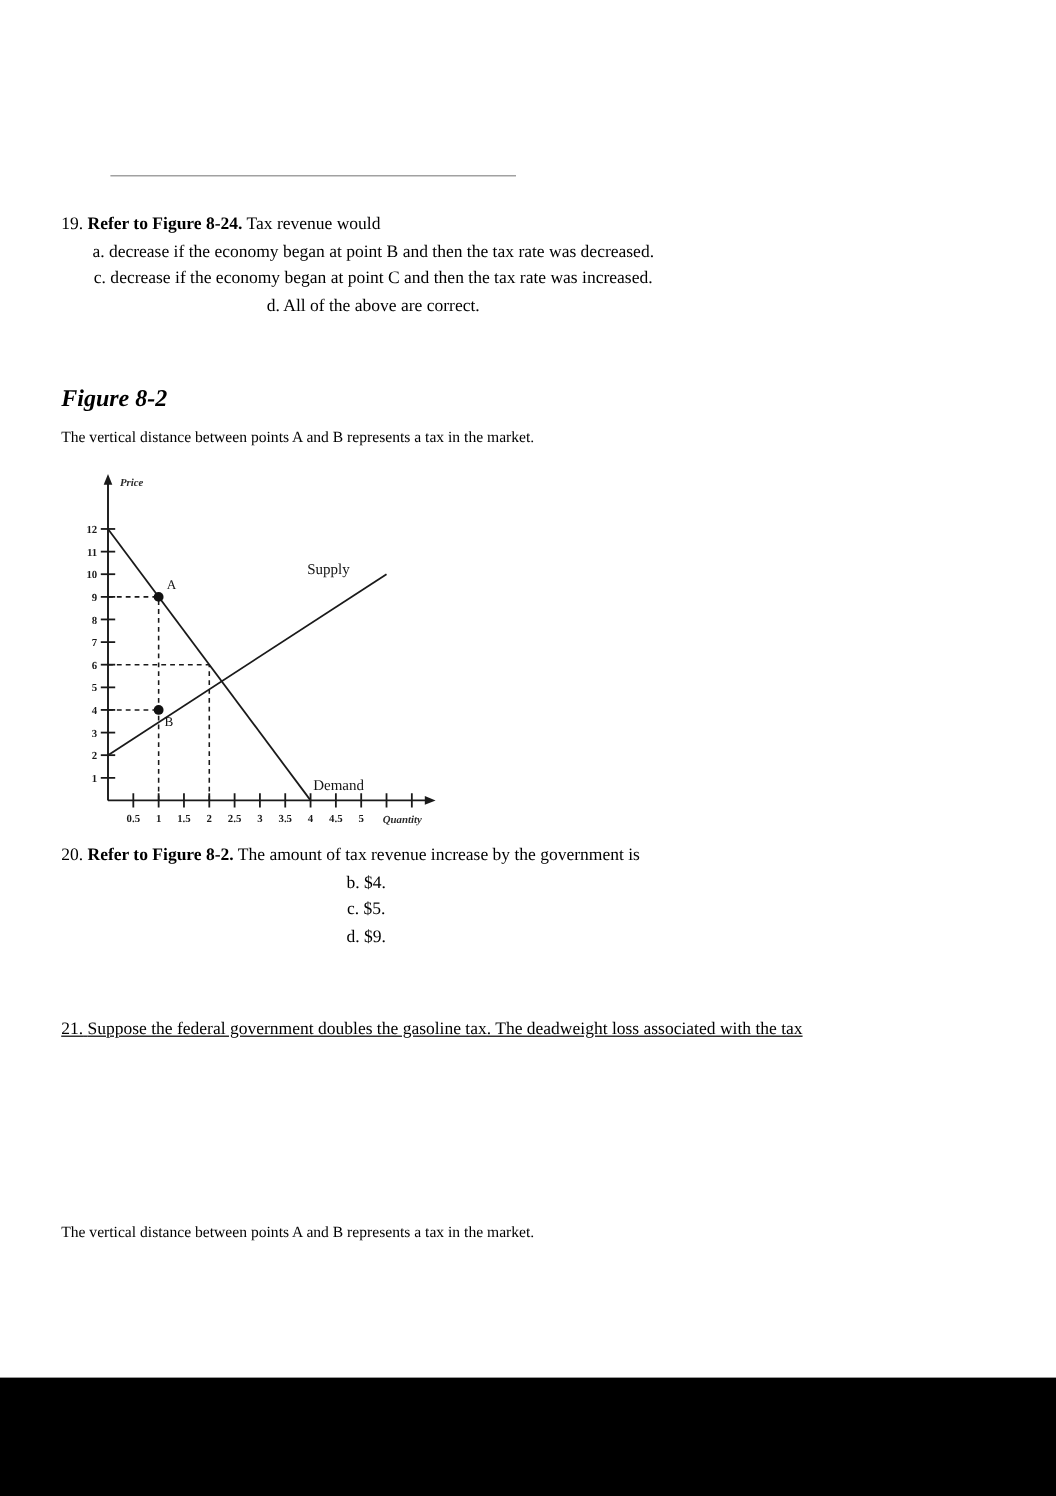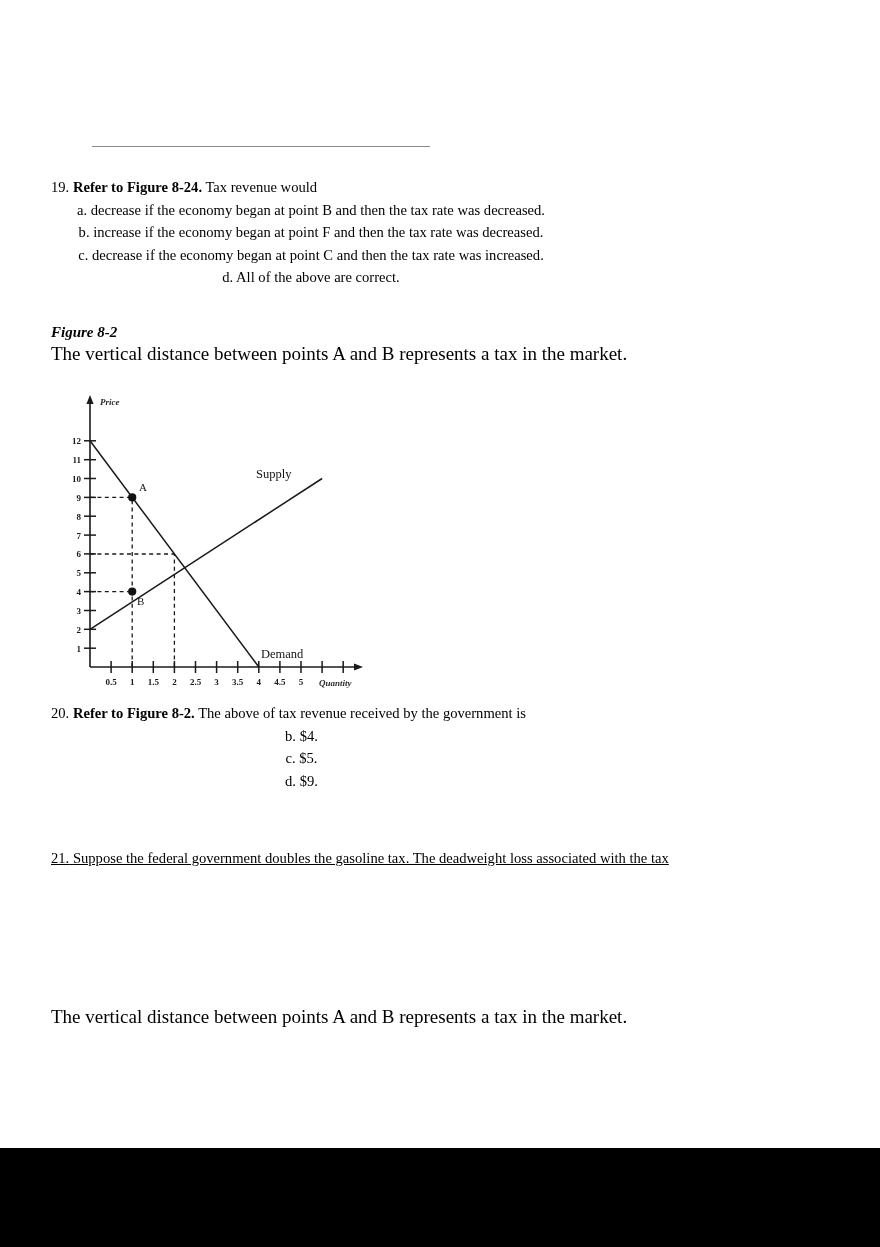--- a/index.html
+++ b/index.html
@@ -64,24 +64,25 @@
   
   .fig-block {
     position: absolute;
     left: 51px;
     font-size: 14.6px;
     line-height: 21px;
   }
   .fig-title {
     font-weight: bold;
     font-style: italic;
-    font-size: 15px;
+    font-size: 20px;
   }
   .fig-desc {
-    font-size: 19px;
+    font-size: 13px;
+    margin-top: 10px;
   }
 
   
   .chart-wrap {
     position: absolute;
     left: 70px;
     top: 380px;
     width: 320px;
     height: 310px;
   }
@@ -126,21 +127,20 @@
 <body>
 
 <div class="page">
 
   <div class="top-rule"></div>
 
   <div class="question" style="top:172px;">
     <div class="q-stem"><span class="q-num">19.</span> <span class="q-bold">Refer to Figure 8-24.</span><span> Tax revenue would</span></div>
     <ul class="choices">
       <li>a. decrease if the economy began at point B and then the tax rate was decreased.</li>
-      <li>b. increase if the economy began at point F and then the tax rate was decreased.</li>
       <li>c. decrease if the economy began at point C and then the tax rate was increased.</li>
       <li>d. All of the above are correct.</li>
     </ul>
   </div>
 
   <div class="fig-block" style="top:318px;">
     <div class="fig-title">Figure 8-2</div>
     <div class="fig-desc">The vertical distance between points A and B represents a tax in the market.</div>
   </div>
 
@@ -238,21 +238,21 @@
 
       <text class="curve-label" x="186" y="94">Supply</text>
       <text class="curve-label" x="191" y="274">Demand</text>
 
       <text class="axis-title" x="30" y="21">Price</text>
       <text class="axis-title" x="249" y="302">Quantity</text>
     </svg>
   </div>
 
   <div class="question" style="top:698px;">
-    <div class="q-stem"><span class="q-num">20.</span> <span class="q-bold">Refer to Figure 8-2.</span><span> The above of tax revenue received by the government is</span></div>
+    <div class="q-stem"><span class="q-num">20.</span> <span class="q-bold">Refer to Figure 8-2.</span><span> The amount of tax revenue increase by the government is</span></div>
     <ul class="choices">
       <li>b. $4.</li>
       <li>c. $5.</li>
       <li>d. $9.</li>
     </ul>
   </div>
 
   <div class="question" style="top:843px;text-decoration:underline;">
     <div class="q-stem"><span class="q-num">21.</span> <span>Suppose the federal government doubles the gasoline tax. The deadweight loss associated with the tax</span></div>
   </div>

